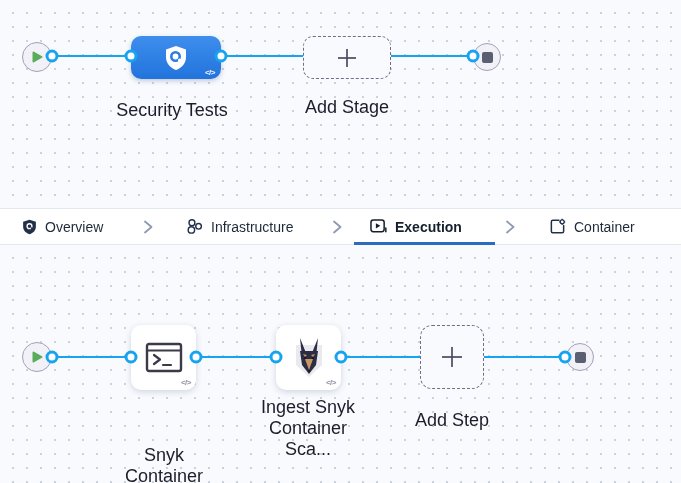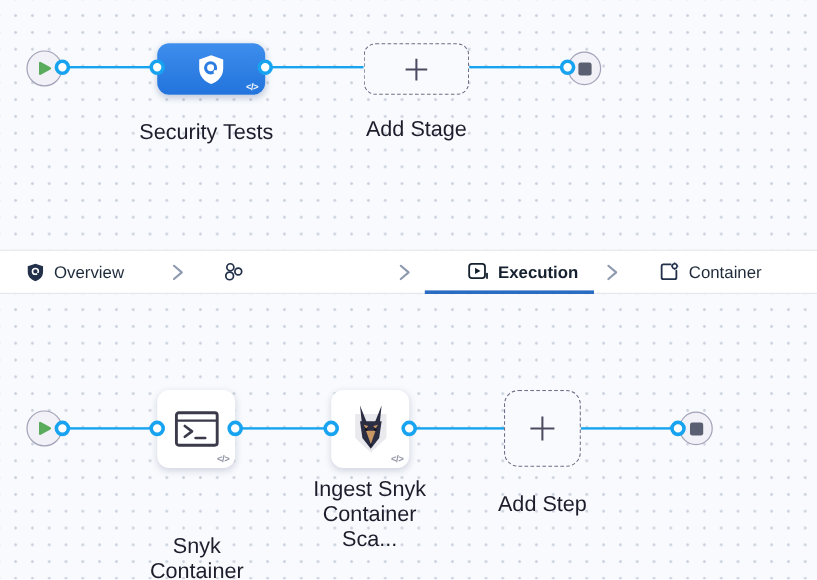--- a/index.html
+++ b/index.html
@@ -137,27 +137,28 @@
     <svg class="tab-chevron" style="left:142px;" width="12" height="16" viewBox="0 0 12 16">
       <polyline points="3,2.5 9.5,8 3,13.5" fill="none" stroke="#8e9ab0" stroke-width="1.8" stroke-linecap="round" stroke-linejoin="round"></polyline>
     </svg>
 
     <div class="tab" style="left:186px;">
       <svg width="17" height="17" viewBox="0 0 18 18">
         <circle cx="6.3" cy="5" r="3.1" fill="none" stroke="#22304a" stroke-width="1.5"></circle>
         <circle cx="5.7" cy="12.6" r="3.4" fill="none" stroke="#22304a" stroke-width="1.5"></circle>
         <circle cx="13.3" cy="8.8" r="3" fill="none" stroke="#22304a" stroke-width="1.5"></circle>
       </svg>
+      <span>Infrastructure</span>
     </div>
 
     <svg class="tab-chevron" style="left:331px;" width="12" height="16" viewBox="0 0 12 16">
       <polyline points="3,2.5 9.5,8 3,13.5" fill="none" stroke="#8e9ab0" stroke-width="1.8" stroke-linecap="round" stroke-linejoin="round"></polyline>
     </svg>
 
-    <div class="tab active" style="left:390px;">
+    <div class="tab active" style="left:370px;">
       <svg width="17" height="16" viewBox="0 0 18 17">
         <rect x="1" y="1" width="14" height="12.5" rx="2.5" fill="none" stroke="#14202e" stroke-width="1.6"></rect>
         <polygon points="6.2,4.4 11,7.2 6.2,10" fill="#14202e"></polygon>
         <line x1="16.8" y1="9.5" x2="16.8" y2="13.5" stroke="#14202e" stroke-width="1.6" stroke-linecap="round"></line>
       </svg>
       <span>Execution</span>
     </div>
 
     <svg class="tab-chevron" style="left:504px;" width="12" height="16" viewBox="0 0 12 16">
       <polyline points="3,2.5 9.5,8 3,13.5" fill="none" stroke="#8e9ab0" stroke-width="1.8" stroke-linecap="round" stroke-linejoin="round"></polyline>

